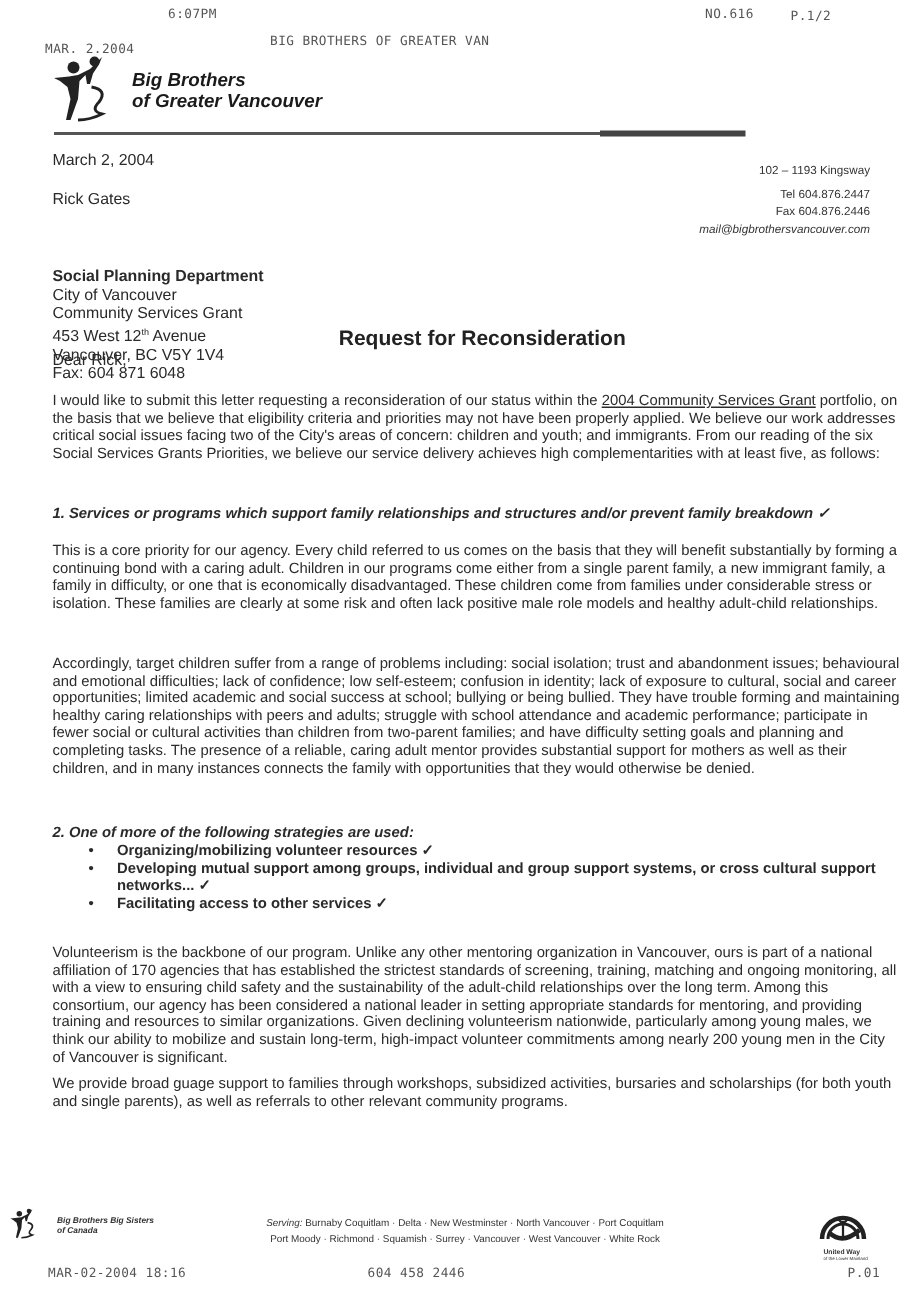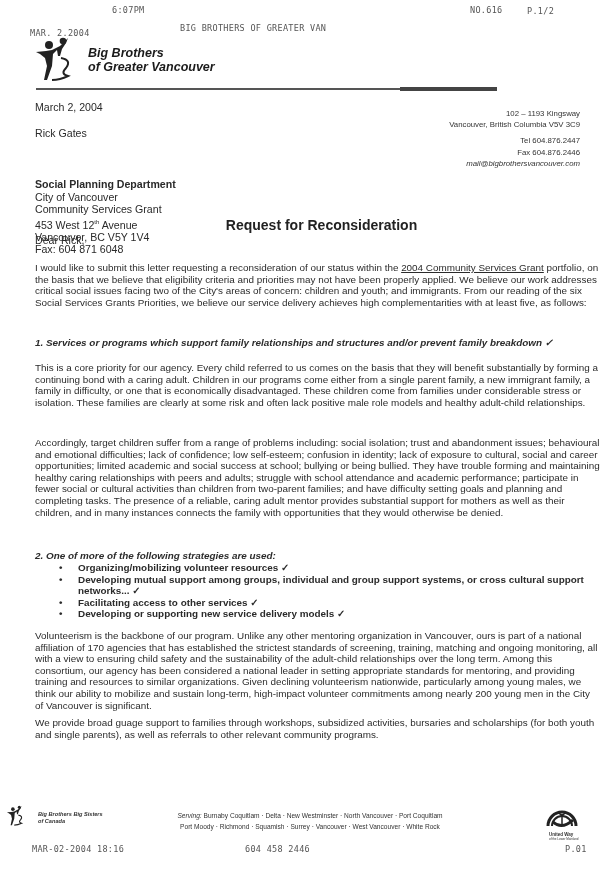--- a/index.html
+++ b/index.html
@@ -50,21 +50,20 @@
   <div style="font-weight:bold;margin-top:39px;">Social Planning Department</div>
   <div>City of Vancouver</div>
   <div>Community Services Grant</div>
   <div><span>453 West 12</span><sup style="font-size:6px;">th</sup><span> Avenue</span></div>
   <div>Vancouver, BC V5Y 1V4</div>
   <div>Fax: 604 871 6048</div>
 </div>
 
 <div class="abs right" style="right:33px; top:108px; width:240px;">
   <div>102 – 1193 Kingsway</div>
-  <div>Vancouver, British Columbia V5V 3C9</div>
   <div style="height:5px;"></div>
   <div>Tel 604.876.2447</div>
   <div>Fax 604.876.2446</div>
   <div style="font-style:italic;">mail@bigbrothersvancouver.com</div>
 </div>
 
 <div class="abs title" style="left:0; width:613px; top:217px; text-align:center; padding-left:30px; box-sizing:border-box;">Request for Reconsideration</div>
 
 <div class="abs addr" style="left:35px; top:234px;">Dear Rick,</div>
 
@@ -73,21 +72,20 @@
 <div class="para h-it" style="top:337px;">1.   Services or programs which support family relationships and structures and/or prevent family breakdown ✓</div>
 <div class="para" style="top:362px;">This is a core priority for our agency. Every child referred to us comes on the basis that they will benefit substantially by forming a continuing bond with a caring adult. Children in our programs come either from a single parent family, a new immigrant family, a family in difficulty, or one that is economically disadvantaged. These children come from families under considerable stress or isolation. These families are clearly at some risk and often lack positive male role models and healthy adult-child relationships.</div>
 <div class="para" style="top:437px;">Accordingly, target children suffer from a range of problems including: social isolation; trust and abandonment issues; behavioural and emotional difficulties; lack of confidence; low self-esteem; confusion in identity; lack of exposure to cultural, social and career opportunities; limited academic and social success at school; bullying or being bullied. They have trouble forming and maintaining healthy caring relationships with peers and adults; struggle with school attendance and academic performance; participate in fewer social or cultural activities than children from two-parent families; and have difficulty setting goals and planning and completing tasks. The presence of a reliable, caring adult mentor provides substantial support for mothers as well as their children, and in many instances connects the family with opportunities that they would otherwise be denied.</div>
 
 <div class="para h-it" style="top:550px;">2.   One of more of the following strategies are used:</div>
 <div class="para" style="top:562px;">
   <ul class="bl">
     <li>Organizing/mobilizing volunteer resources ✓</li>
     <li>Developing mutual support among groups, individual and group support systems, or cross cultural support networks... ✓</li>
     <li>Facilitating access to other services ✓</li>
-    <li>Developing or supporting new service delivery models ✓</li>
   </ul>
 </div>
 <div class="para" style="top:630px;">Volunteerism is the backbone of our program. Unlike any other mentoring organization in Vancouver, ours is part of a national affiliation of 170 agencies that has established the strictest standards of screening, training, matching and ongoing monitoring, all with a view to ensuring child safety and the sustainability of the adult-child relationships over the long term. Among this consortium, our agency has been considered a national leader in setting appropriate standards for mentoring, and providing training and resources to similar organizations. Given declining volunteerism nationwide, particularly among young males, we think our ability to mobilize and sustain long-term, high-impact volunteer commitments among nearly 200 young men in the City of Vancouver is significant.</div>
 <div class="para" style="top:717px;">We provide broad guage support to families through workshops, subsidized activities, bursaries and scholarships (for both youth and single parents), as well as referrals to other relevant community programs.</div>
 
 <div class="abs" style="left:6px; top:805px; width:22px; height:22px;">
   <svg width="22" height="22" viewBox="0 0 48 48">
     <circle cx="15" cy="9" r="4" fill="#222"></circle>
     <circle cx="29" cy="5" r="3.3" fill="#222"></circle>
     <path d="M2 16 L12 15 L18 14 L26 10 L34 2 L32 7 L28 13 L26 20 L24 20 L23 14 L19 18 L18 30 L13 44 L10 44 L13 30 L11 22 L6 18 Z" fill="#222"></path>

